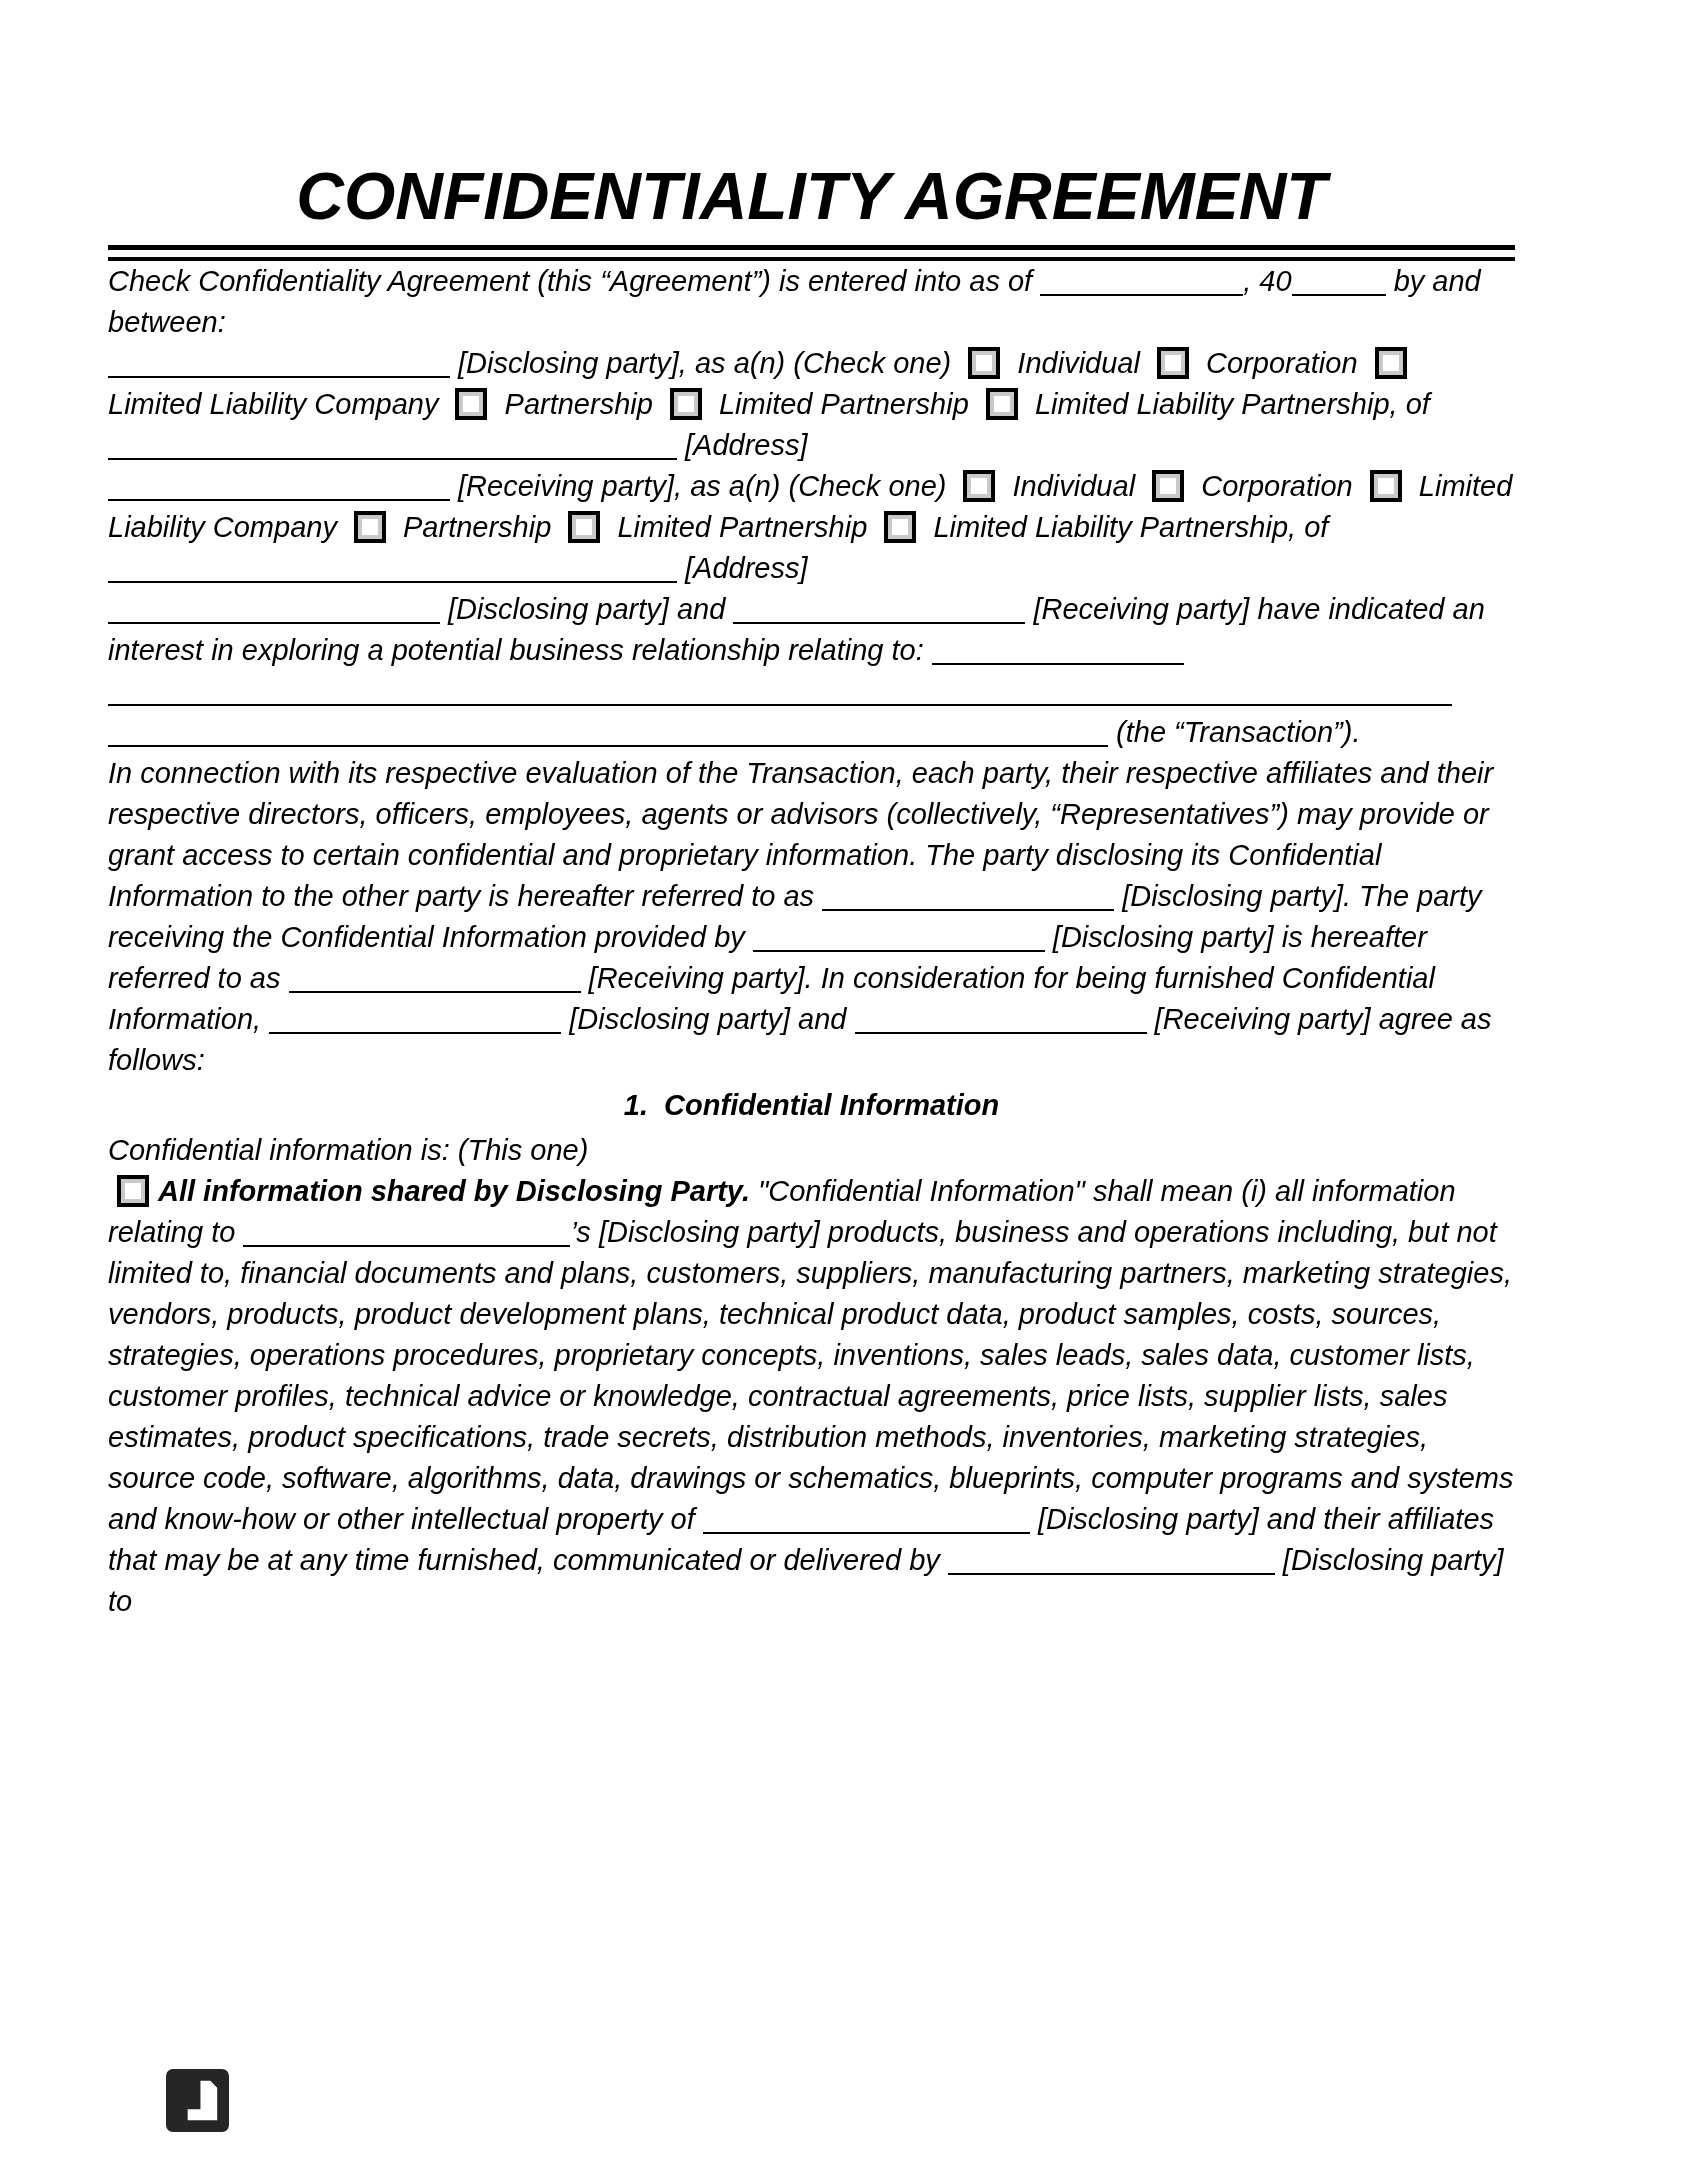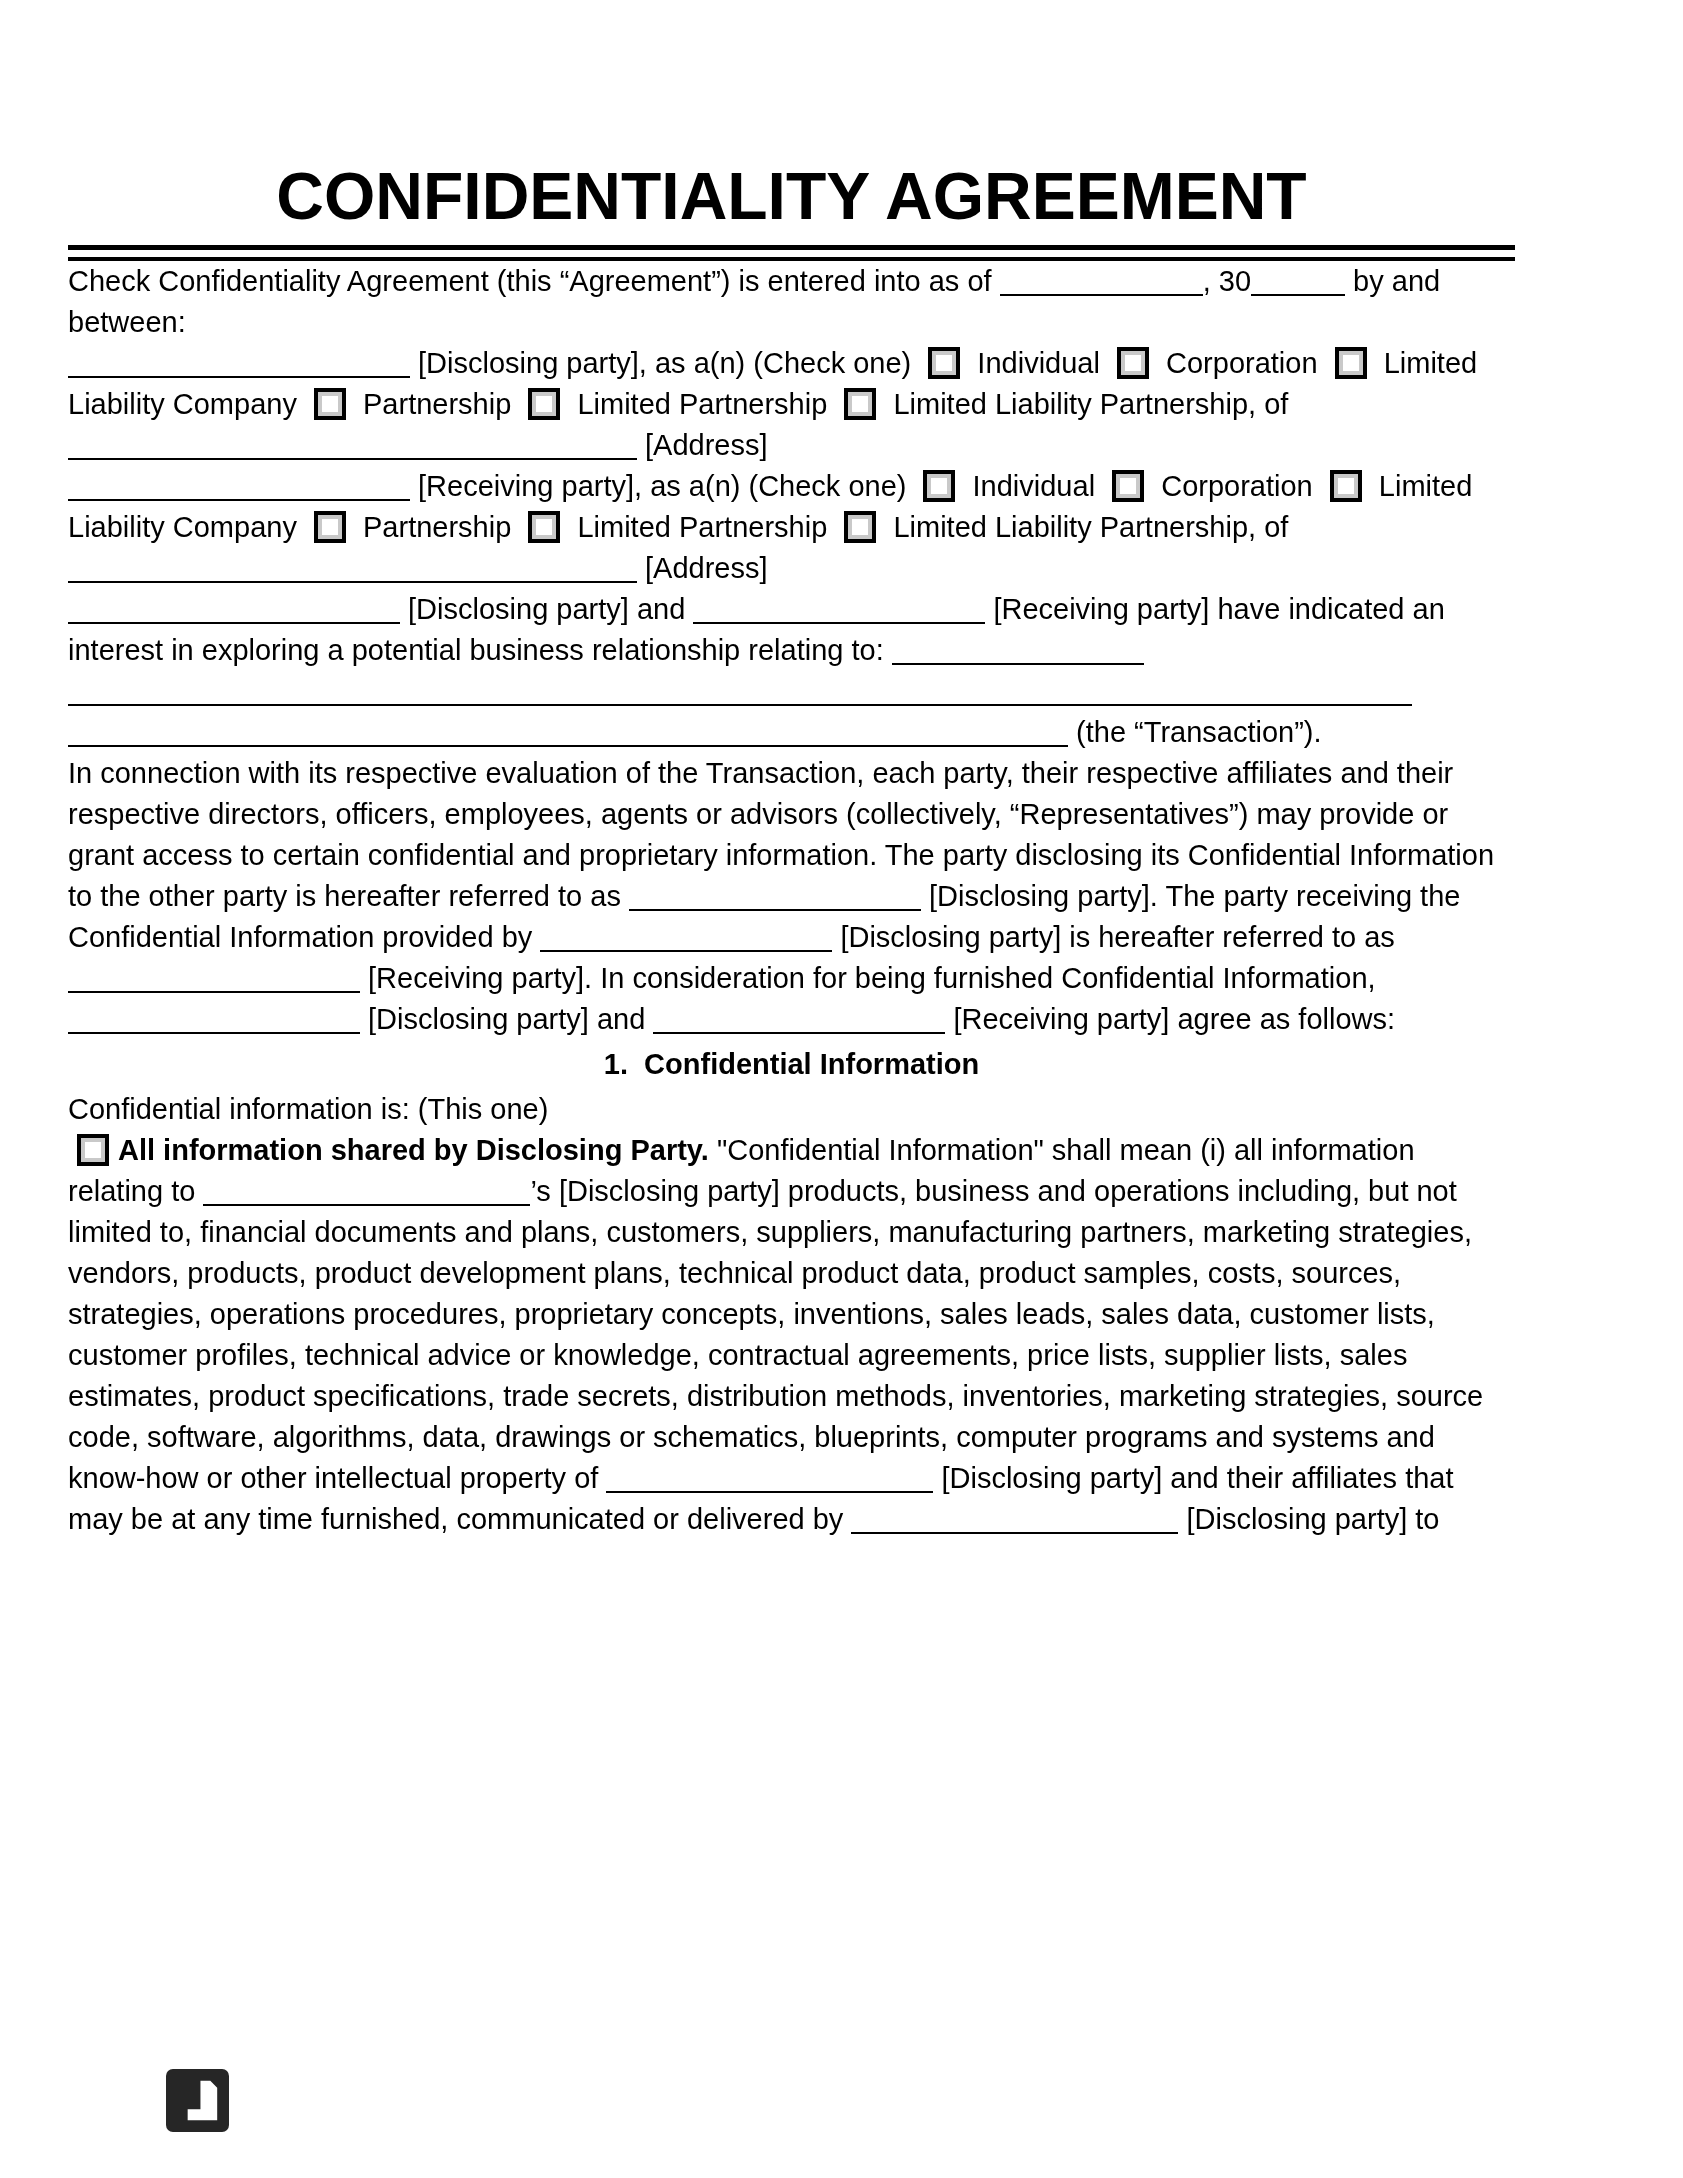--- a/index.html
+++ b/index.html
@@ -5,21 +5,21 @@
   html,body{margin:0;padding:0;background:#ffffff;}
   .page{
     position:relative;
     width:1683px;
     height:2178px;
     background:#ffffff;
     color:#000;
     font-family:"Liberation Sans","DejaVu Sans",sans-serif;
     overflow:hidden;
   }
-  .content{padding:163px 168px 0 68px;}
+  .content{padding:163px 168px 0 108px;font-style:italic;}
   .doc-title{
     text-align:center;
     font-weight:bold;
     font-size:66px;
     line-height:1;
     letter-spacing:0;
   }
   .title-rule{
     margin-top:16px;
     height:7px;
@@ -76,21 +76,21 @@
 </style>
 </head>
 <body>
 
 <div class="page">
   <div class="content">
 
     <div class="doc-title">CONFIDENTIALITY AGREEMENT</div>
     <div class="title-rule"></div>
 
-    <p class="body mt-intro"><span>Check Confidentiality Agreement (this “Agreement”) is entered into as of </span><span class="blank" style="width: 203px;"></span><span>, 30</span><span class="blank" style="width: 94px;"></span><span> by and between:</span></p>
+    <p class="body mt-intro"><span>Check Confidentiality Agreement (this “Agreement”) is entered into as of </span><span class="blank" style="width: 203px;"></span><span>, 40</span><span class="blank" style="width: 94px;"></span><span> by and between:</span></p>
 
     <p class="body mt-party1"><span class="blank" style="width: 342px;"></span><span> [Disclosing party], as a(n) (Check one) </span><span class="checkbox"></span><span> Individual </span><span class="checkbox"></span><span> Corporation </span><span class="checkbox"></span><span> Limited Liability Company </span><span class="checkbox"></span><span> Partnership </span><span class="checkbox"></span><span> Limited Partnership </span><span class="checkbox"></span><span> Limited Liability Partnership, of </span><span class="blank" style="width: 569px;"></span><span> [Address]</span></p>
 
 
     <p class="body mt-party2"><span class="blank" style="width: 342px;"></span><span> [Receiving party], as a(n) (Check one) </span><span class="checkbox"></span><span> Individual </span><span class="checkbox"></span><span> Corporation </span><span class="checkbox"></span><span> Limited Liability Company </span><span class="checkbox"></span><span> Partnership </span><span class="checkbox"></span><span> Limited Partnership </span><span class="checkbox"></span><span> Limited Liability Partnership, of </span><span class="blank" style="width: 569px;"></span><span> [Address]</span></p>
 
     <p class="body mt-rel"><span class="blank" style="width: 332px;"></span><span> [Disclosing party] and </span><span class="blank" style="width: 292px;"></span><span> [Receiving party] have indicated an interest in exploring a potential business relationship relating to: </span><span class="blank" style="width: 252px;"></span><span class="blank" style="width: 1344px;"></span><span class="blank" style="width: 1000px;"></span><span> (the “Transaction”).</span></p>
 
     <p class="body mt-conn"><span>In connection with its respective evaluation of the Transaction, each party, their respective affiliates and their respective directors, officers, employees, agents or advisors (collectively, “Representatives”) may provide or grant access to certain confidential and proprietary information. The party disclosing its Confidential Information to the other party is hereafter referred to as </span><span class="blank" style="width: 292px;"></span><span> [Disclosing party]. The party receiving the Confidential Information provided by </span><span class="blank" style="width: 292px;"></span><span> [Disclosing party] is hereafter referred to as </span><span class="blank" style="width: 292px;"></span><span> [Receiving party]. In consideration for being furnished Confidential Information, </span><span class="blank" style="width: 292px;"></span><span> [Disclosing party] and </span><span class="blank" style="width: 292px;"></span><span> [Receiving party] agree as follows:</span></p>
 

